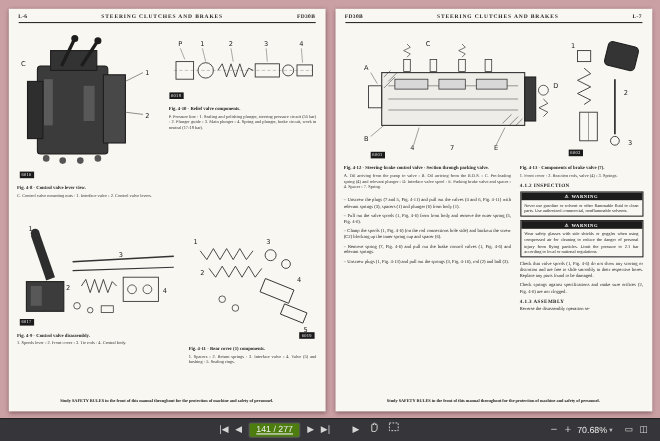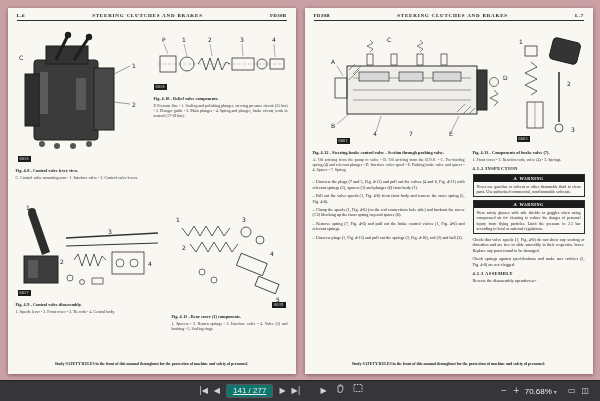--- a/index.html
+++ b/index.html
@@ -28,21 +28,21 @@
   .para{font-size:4.2px;line-height:1.3;text-align:justify;margin-top:3px;}
   .pg-footer{position:absolute;bottom:7px;left:16px;right:16px;text-align:center;
              font-size:3.9px;font-weight:bold;line-height:1.2;}
   .flowcol{display:block;}
   
   .toolbar{position:absolute;bottom:0;left:0;right:0;height:20px;background:#36363a;
            display:flex;align-items:center;font-family:"Liberation Sans", sans-serif;
            border-top:1px solid #222;}
   .tb-btn{background:none;border:none;color:#d6d6d6;font-size:8px;line-height:18px;
           padding:0 3px;cursor:pointer;font-family:"DejaVu Sans", sans-serif;}
-  .page-box{background:#0f766e;border:1px solid #57575c;color:#efefef;font-size:8px;
+  .page-box{background:#4d7c0f;border:1px solid #57575c;color:#efefef;font-size:8px;
             line-height:12px;padding:0 6px;margin:0 3px;border-radius:2px;text-decoration:underline;}
   .nav-group{display:flex;align-items:center;margin-left:196px;}
   .tools-group{display:flex;align-items:center;margin-left:14px;gap:2px;}
   .zoom-group{display:flex;align-items:center;margin-left:auto;}
   .layout-group{display:flex;align-items:center;margin-left:8px;margin-right:8px;}
   .pct{color:#ececec;font-size:8px;padding:0 2px;text-align:right;}
   .caret{font-size:6px;color:#bdbdbd;}
   svg text{font-family:"DejaVu Sans", sans-serif;}
 </style>
 </head>

